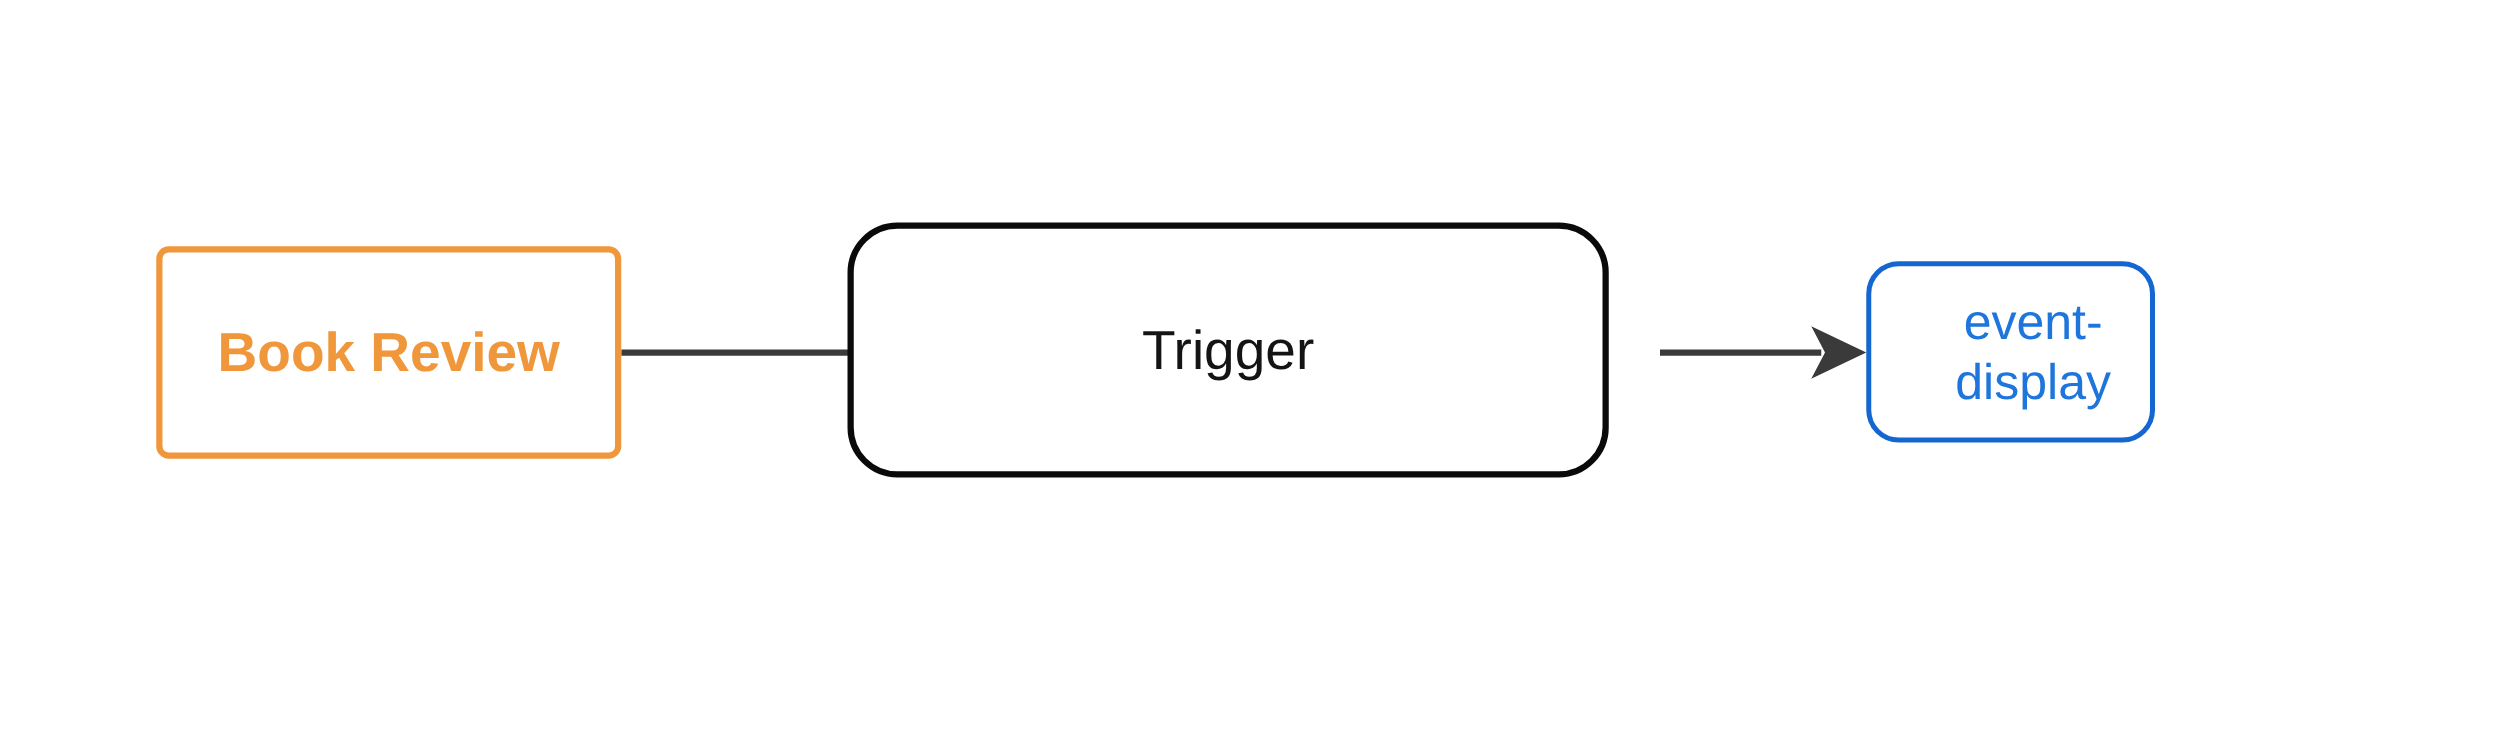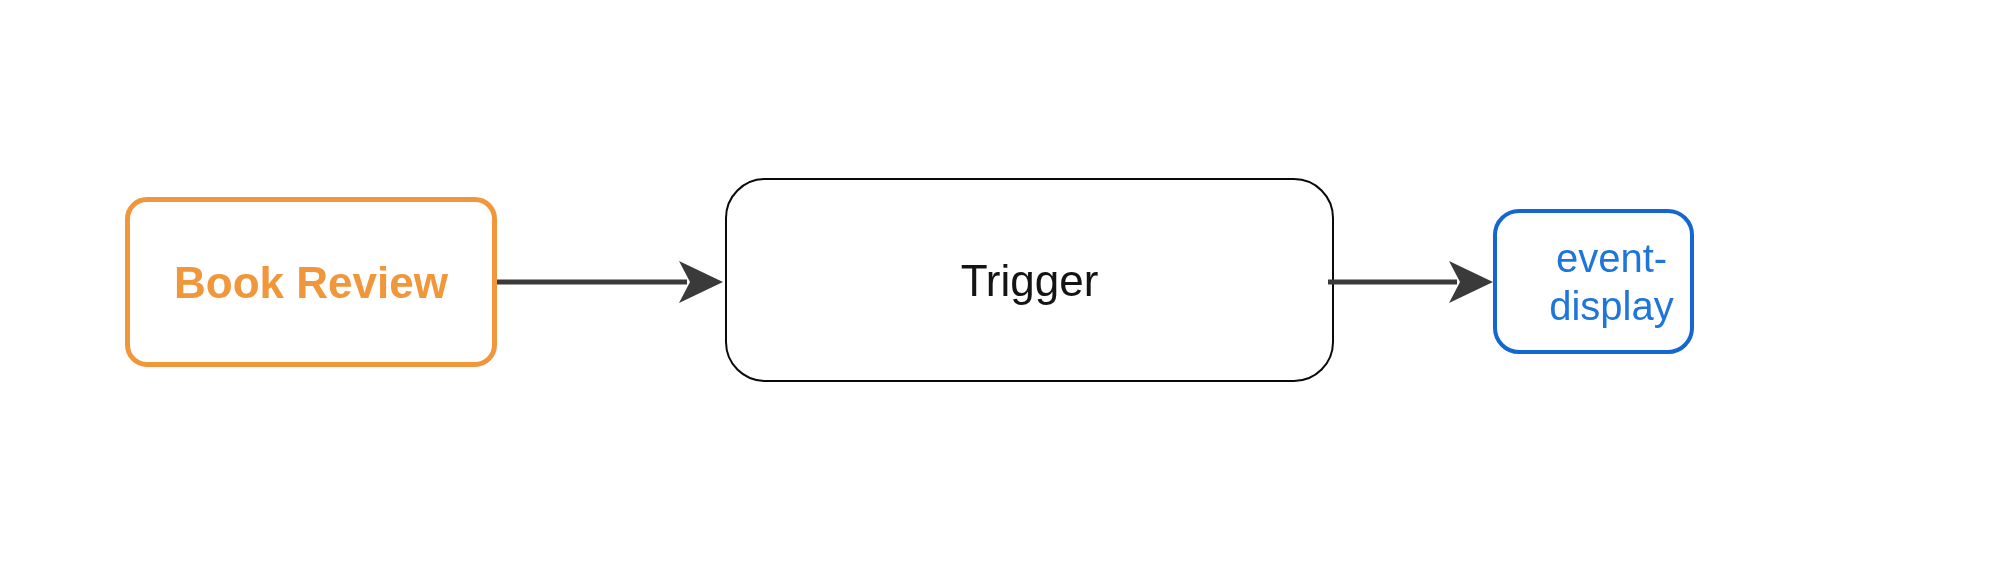--- a/index.html
+++ b/index.html
@@ -18,37 +18,37 @@
     display: flex;
     flex-direction: column;
     align-items: center;
     justify-content: center;
     text-align: center;
   }
   .node .line { display: block; }
   .node-broker {
     left: 125px; top: 197px; width: 372px; height: 170px;
     border: 5px solid #f0973b;
-    border-radius: 22px;
+    border-radius: 10px;
     color: #f0973b;
     font-size: 44px;
     font-weight: 600;
     line-height: 57px;
   }
   .node-trigger {
-    left: 725px; top: 178px; width: 609px; height: 204px;
-    border: 2px solid #4d7c0f;
+    left: 678px; top: 178px; width: 609px; height: 204px;
+    border: 5px solid #4d7c0f;
     border-radius: 40px;
     color: #141414;
     font-size: 44px;
     font-weight: 400;
     line-height: 57px;
   }
   .node-display {
-    left: 1493px; top: 209px; width: 201px; height: 145px;
+    left: 1493px; top: 209px; width: 231px; height: 145px;
     border: 4px solid #1467d1;
     border-radius: 26px;
     color: #1e75dc;
     font-size: 40px;
     font-weight: 400;
     line-height: 48px;
     padding-left: 36px;
   }
   .edge {
     position: absolute;

